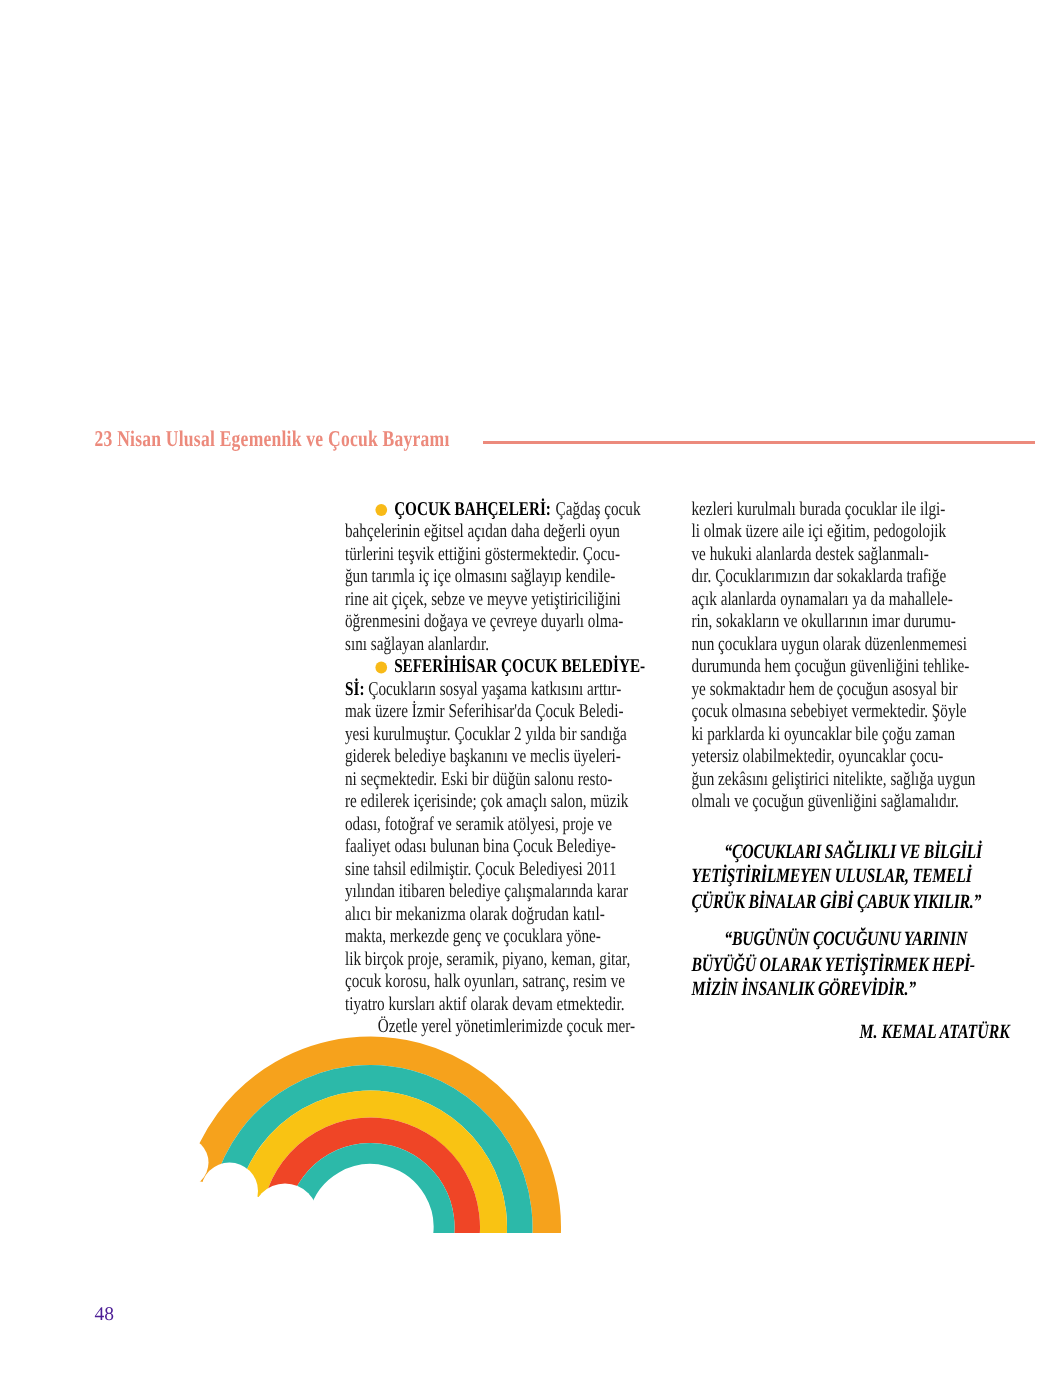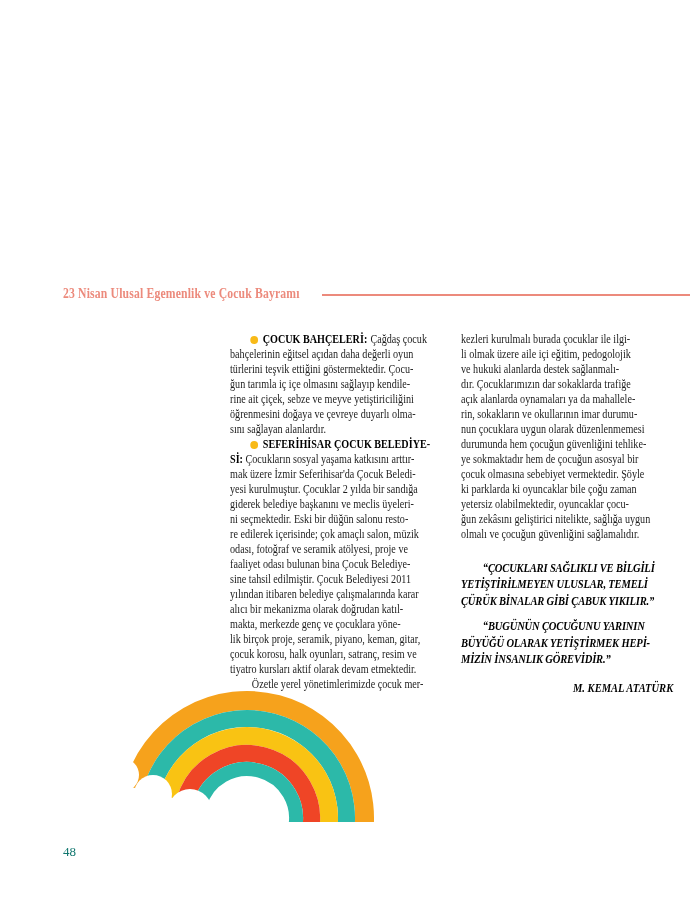--- a/index.html
+++ b/index.html
@@ -44,21 +44,21 @@
   .lines-indent-q { text-indent:28px; }
   .attribution {
     margin-top:13px; text-align:right; font-weight:bold; font-style:italic;
     color:#000; font-size:13.5px;
   }
   
   .rainbow-wrap { position:absolute; left:90px; top:685px; width:300px; height:137px; }
   .rainbow-wrap svg { display:block; }
   
   .page-number {
-    position:absolute; left:63px; top:844px; font-size:13px; color:#0f766e;
+    position:absolute; left:63px; top:868px; font-size:13px; color:#4c1d95;
   }
 </style>
 </head>
 <body>
 
 <div class="page">
 
   <span class="header-title">23 Nisan Ulusal Egemenlik ve Çocuk Bayramı</span>
   <span class="header-rule"></span>
 

